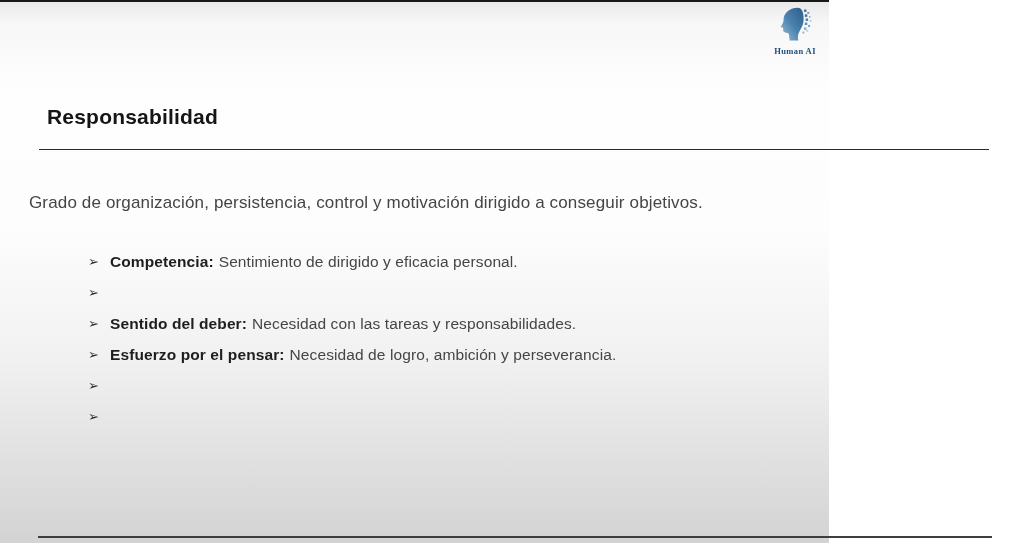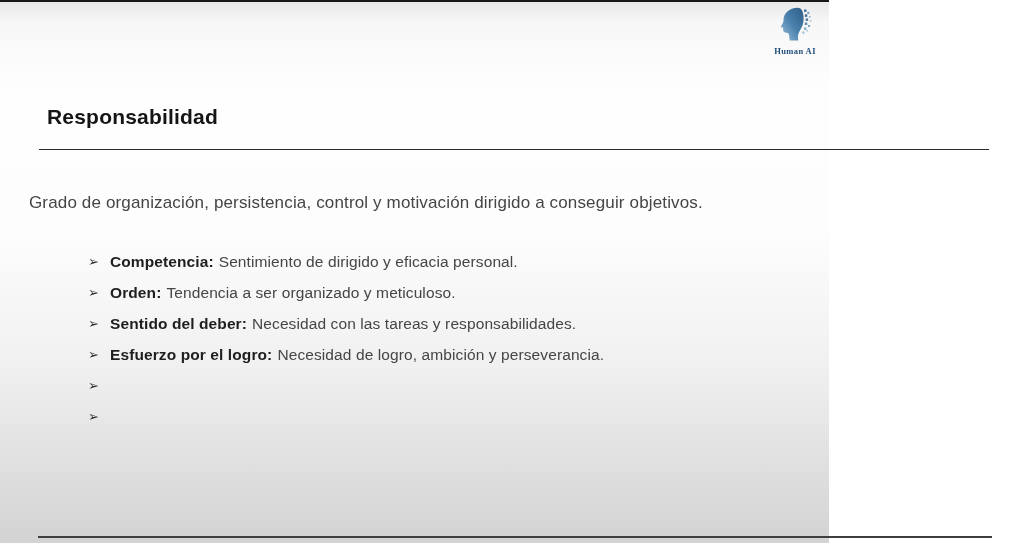--- a/index.html
+++ b/index.html
@@ -151,31 +151,30 @@
 
   <div class="bullets">
 
     <div class="bullet-row">
       <span class="marker">➢</span>
       <span><span class="bullet-label">Competencia:</span><span>Sentimiento de dirigido y eficacia personal.</span></span>
     </div>
 
     <div class="bullet-row">
       <span class="marker">➢</span>
-      <span><span class="bullet-label">Orden:</span><span>Tendencia a ser organizado y meticuloso.</span></span>
     </div>
 
     <div class="bullet-row">
       <span class="marker">➢</span>
       <span><span class="bullet-label">Sentido del deber:</span><span>Necesidad con las tareas y responsabilidades.</span></span>
     </div>
 
     <div class="bullet-row">
       <span class="marker">➢</span>
-      <span><span class="bullet-label">Esfuerzo por el logro:</span><span>Necesidad de logro, ambición y perseverancia.</span></span>
+      <span><span class="bullet-label">Esfuerzo por el pensar:</span><span>Necesidad de logro, ambición y perseverancia.</span></span>
     </div>
 
     <div class="bullet-row">
       <span class="marker">➢</span>
     </div>
 
     <div class="bullet-row">
       <span class="marker">➢</span>
     </div>
 

